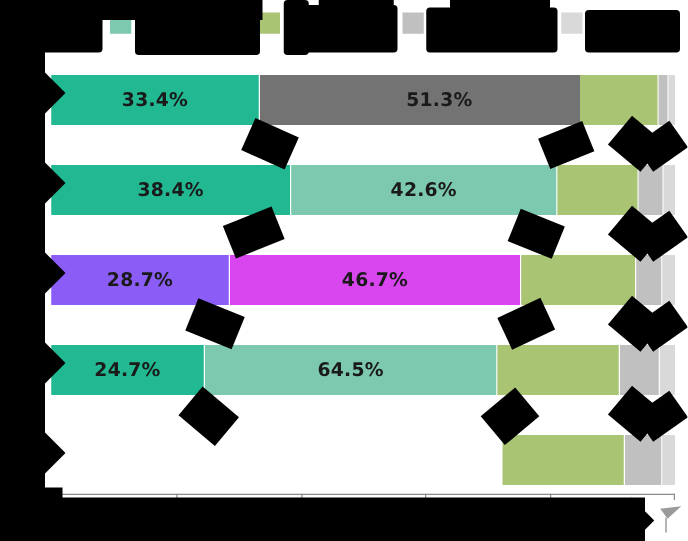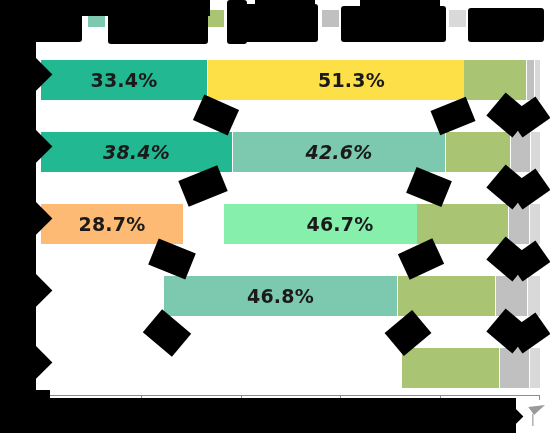--- a/index.html
+++ b/index.html
@@ -19,21 +19,21 @@
          font-size:11px;line-height:17px;color:#222;white-space:nowrap;}
 
   
   .plot{position:absolute;left:41px;top:55px;width:499px;height:340px;}
   .bar{position:absolute;left:0;height:40px;width:499px;}
   .seg{position:absolute;top:0;height:40px;box-sizing:border-box;
        border-right:1px solid #ffffff;}
   .seg .val{
     position:absolute;left:0;right:0;top:0;height:40px;
     display:flex;align-items:center;justify-content:center;
-    font-size:19px;font-weight:700;color:#1a1a1a;letter-spacing:0.2px;
+    font-size:15px;font-weight:700;color:#1a1a1a;letter-spacing:0.2px;
   }
 
   
   .xaxis{position:absolute;left:41px;top:395px;width:499px;height:1px;background:#8c8c8c;}
   .tick{position:absolute;top:395px;width:1px;height:5px;background:#8c8c8c;}
 
   
   .rd{position:absolute;background:#000000;}
   .rdq{position:absolute;background:#000000;}
 
@@ -71,61 +71,64 @@
       <span class="lg-tx"></span>
     </div>
   </div>
 
   <div class="plot">
 
     <div class="bar" style="top:5px;">
       <div class="seg" style="left:0px;width:167px;background:#21b892;">
         <span class="val">33.4%</span>
       </div>
-      <div class="seg" style="left:167px;width:288px;background:#fde047;">
+      <div class="seg" style="left:167px;width:288px;background:#737373;">
         <span class="val">51.3%</span>
       </div>
       <div class="seg" style="left:423px;width:63px;background:#a9c473;">
         <span class="val"></span>
       </div>
       <div class="seg" style="left:486px;width:8px;background:#c0c0c0;"></div>
       <div class="seg" style="left:494px;width:5px;background:#d9d9d9;border-right:none;"></div>
     </div>
 
-    <div class="bar" style="top:77px;font-style:italic;">
+    <div class="bar" style="top:77px;">
       <div class="seg" style="left:0px;width:192px;background:#21b892;">
         <span class="val">38.4%</span>
       </div>
       <div class="seg" style="left:192px;width:213px;background:#7cc9b0;text-align:right;">
         <span class="val">42.6%</span>
       </div>
       <div class="seg" style="left:405px;width:65px;background:#a9c473;">
         <span class="val"></span>
       </div>
       <div class="seg" style="left:470px;width:20px;background:#c0c0c0;"></div>
       <div class="seg" style="left:490px;width:9px;background:#d9d9d9;border-right:none;"></div>
     </div>
 
     <div class="bar" style="top:149px;">
-      <div class="seg" style="left:0px;width:143px;background:#fdba74;">
+      <div class="seg" style="left:0px;width:143px;background:#8b5cf6;">
         <span class="val">28.7%</span>
       </div>
-      <div class="seg" style="left:143px;width:233px;background:#86efac;margin-left:40px;">
+      <div class="seg" style="left:143px;width:233px;background:#d946ef;">
         <span class="val">46.7%</span>
       </div>
       <div class="seg" style="left:376px;width:92px;background:#a9c473;">
         <span class="val"></span>
       </div>
       <div class="seg" style="left:468px;width:21px;background:#c0c0c0;"></div>
       <div class="seg" style="left:489px;width:10px;background:#d9d9d9;border-right:none;"></div>
     </div>
 
     <div class="bar" style="top:221px;">
+      <div class="seg" style="left:0px;width:123px;background:#21b892;">
+        <span class="val">24.7%</span>
+      </div>
       <div class="seg" style="left:123px;width:234px;background:#7cc9b0;">
-        <span class="val">46.8%</span>
+        <span class="val">64.5%</span>
       </div>
       <div class="seg" style="left:357px;width:98px;background:#a9c473;">
         <span class="val"></span>
       </div>
       <div class="seg" style="left:455px;width:32px;background:#c0c0c0;"></div>
       <div class="seg" style="left:487px;width:12px;background:#d9d9d9;border-right:none;"></div>
     </div>
 
     <div class="bar" style="top:293px;">
       <div class="seg" style="left:361px;width:98px;background:#a9c473;">

